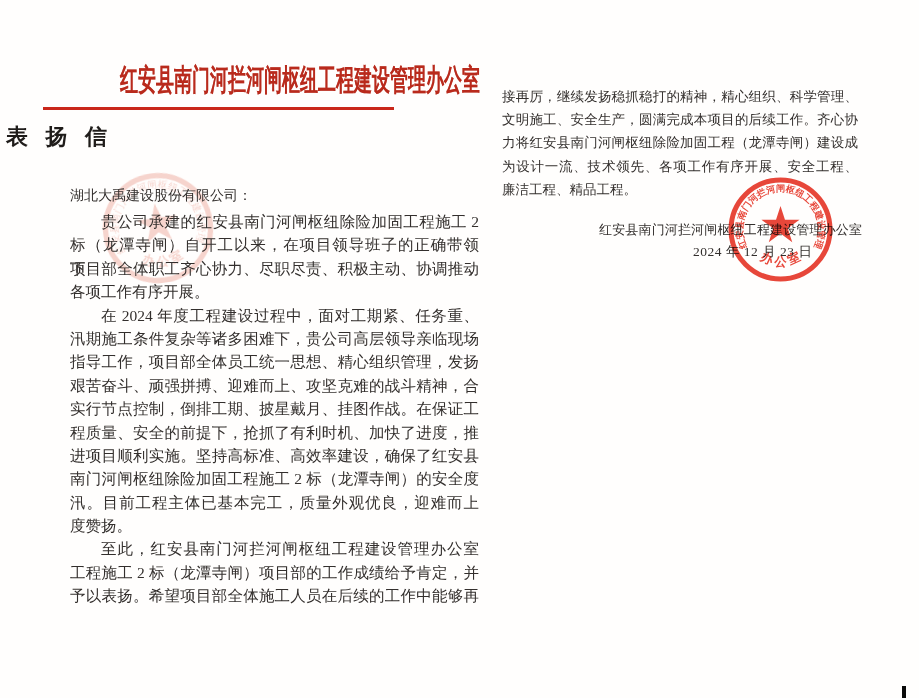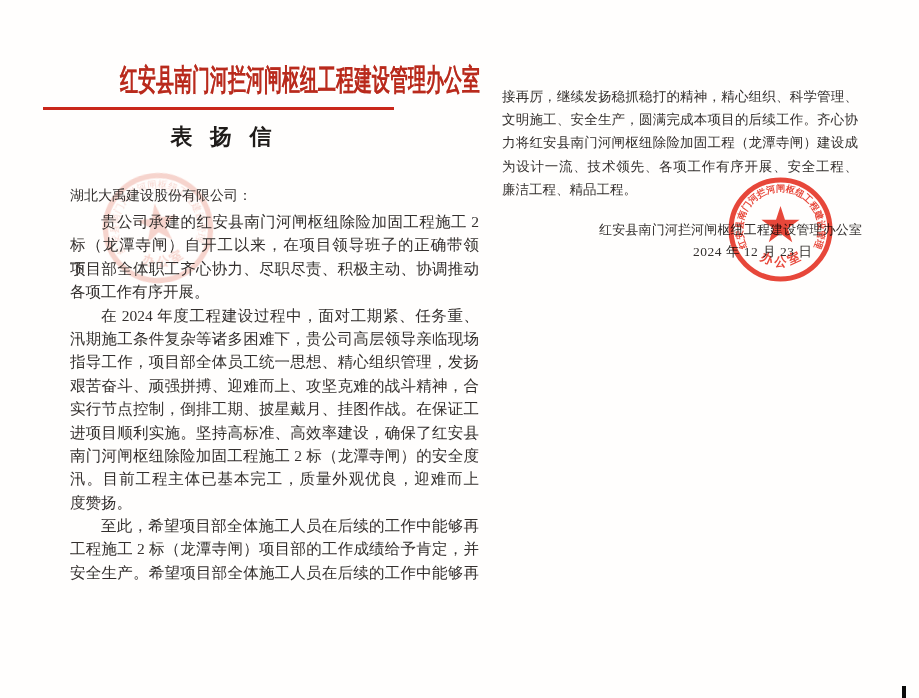--- a/index.html
+++ b/index.html
@@ -26,21 +26,21 @@
   .lh-title-wrap .t{
     display:inline-block;font-size:30px;font-weight:bold;color:var(--red-title);
     transform:scaleX(.60);transform-origin:50% 50%;
     text-shadow:0 0 .5px rgba(185,42,28,.6);
   }
   .lh-rule{
     position:absolute;left:43px;top:107px;width:351px;height:3px;
     background:var(--red-rule);
   }
   .doc-title{
-    position:absolute;left:0;top:122px;width:442px;text-align:center;
+    position:absolute;left:0;top:122px;width:442px;text-align:left;
     font-size:22px;font-weight:bold;letter-spacing:6px;text-indent:6px;color:#1f1c1a;
   }
   .p1-body{position:absolute;left:36px;top:185px;width:409px;font-size:15.5px;margin-left:34px;}
   .salutation{height:25px;line-height:22px;font-size:14px;}
   .line{
     height:23.4px;line-height:23.4px;
     text-align:justify;text-align-last:justify;text-justify:inter-character;
     white-space:normal;overflow:visible;
   }
   .line.end{text-align-last:left;}
@@ -103,27 +103,28 @@
       <div class="salutation">湖北大禹建设股份有限公司：</div>
       <div class="line indent">贵公司承建的红安县南门河闸枢纽除险加固工程施工 2</div>
       <div class="line">标（龙潭寺闸）自开工以来，在项目领导班子的正确带领下，</div>
       <div class="line">项目部全体职工齐心协力、尽职尽责、积极主动、协调推动</div>
       <div class="line end">各项工作有序开展。</div>
       <div class="line indent">在 2024 年度工程建设过程中，面对工期紧、任务重、</div>
       <div class="line">汛期施工条件复杂等诸多困难下，贵公司高层领导亲临现场</div>
       <div class="line">指导工作，项目部全体员工统一思想、精心组织管理，发扬</div>
       <div class="line">艰苦奋斗、顽强拼搏、迎难而上、攻坚克难的战斗精神，合</div>
       <div class="line">实行节点控制，倒排工期、披星戴月、挂图作战。在保证工</div>
+      <div class="line">程质量、安全的前提下，抢抓了有利时机、加快了进度，推</div>
       <div class="line">进项目顺利实施。坚持高标准、高效率建设，确保了红安县</div>
       <div class="line">南门河闸枢纽除险加固工程施工 2 标（龙潭寺闸）的安全度</div>
       <div class="line">汛。目前工程主体已基本完工，质量外观优良，迎难而上</div>
       <div class="line end">度赞扬。</div>
-      <div class="line indent">至此，希望项目部全体施工人员在后续的工作中能够再</div>
+      <div class="line indent">至此，红安县南门河拦河闸枢纽工程建设管理办公室</div>
       <div class="line">工程施工 2 标（龙潭寺闸）项目部的工作成绩给予肯定，并</div>
-      <div class="line">安全生产。希望项目部全体施工人员在后续的工作中能够再</div>
+      <div class="line">予以表扬。希望项目部全体施工人员在后续的工作中能够再</div>
     </div>
   </section>
 
   <section>
 
     <div class="p2-body">
       <div class="line">接再厉，继续发扬稳抓稳打的精神，精心组织、科学管理、</div>
       <div class="line">文明施工、安全生产，圆满完成本项目的后续工作。齐心协</div>
       <div class="line">力将红安县南门河闸枢纽除险加固工程（龙潭寺闸）建设成</div>
       <div class="line">为设计一流、技术领先、各项工作有序开展、安全工程、</div>

